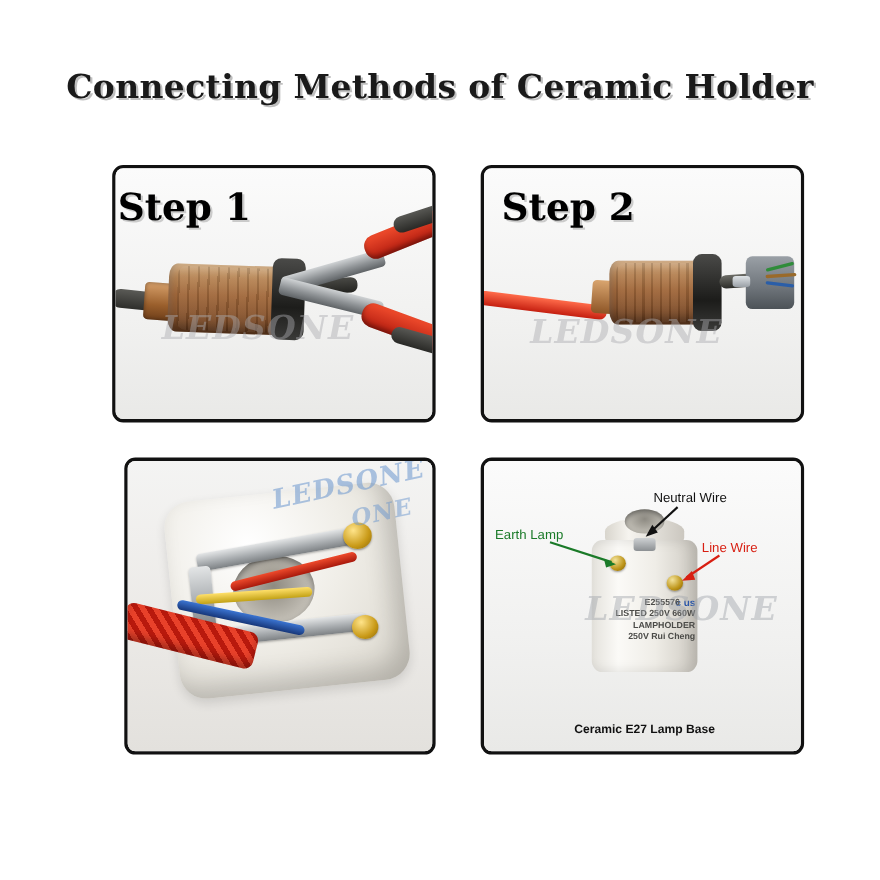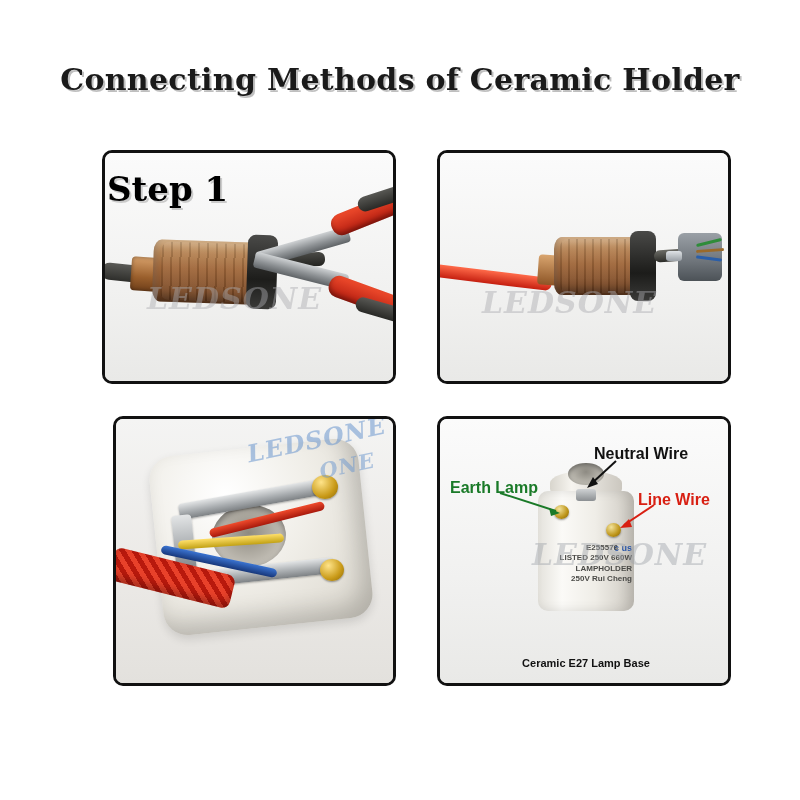--- a/index.html
+++ b/index.html
@@ -296,22 +296,22 @@
     border-radius: 50%;
     background: radial-gradient(circle at 35% 30%, #f3e39b, #bd9418 60%, #7d5c06);
     box-shadow: 0 1px 2px rgba(0,0,0,.4);
   }
   #lg-term-left { left: 114px; top: 86px; width: 15px; height: 14px; }
   #lg-term-right { left: 166px; top: 104px; width: 15px; height: 14px; }
   #lg-screw-top { left: 136px; top: 70px; width: 20px; height: 12px; background: linear-gradient(180deg,#cfd2d4,#8b8f92); border-radius: 3px; position: absolute; }
 
   .lg-label {
     position: absolute;
-    font-size: 16px;
-    font-weight: bold;
+    font-size: 12px;
+    font-weight: normal;
     font-family: "Liberation Sans", sans-serif;
     white-space: nowrap;
     z-index: 20;
   }
   #lg-lbl-earth { left: 10px; top: 60px; color: #1a7a28; }
   #lg-lbl-neutral { left: 154px; top: 26px; color: #111111; }
   #lg-lbl-line { left: 198px; top: 72px; color: #d81f12; }
   #lg-caption {
     position: absolute;
     left: 4px; right: 0; bottom: 14px;
@@ -379,20 +379,21 @@
       <div class="socket-body" id="s2-body-rings"></div>
       <div class="socket-body" id="s2-collar"></div>
       <div class="cable" id="s2-wires"></div>
       <div class="socket-body" id="s2-plug"></div>
       <div class="bare-wire" id="s2-bw1"></div>
       <div class="bare-wire" id="s2-bw2"></div>
       <div class="bare-wire" id="s2-bw3"></div>
       <div class="socket-body" id="s2-plug-pin"></div>
 
       <div class="watermark" id="wm-2">LEDSONE</div>
+      <div class="step-label" id="label-step2">Step 2</div>
     </div>
   </div>
 
   <div class="panel" id="panel-step3">
     <div class="panel-inner">
       <div class="photo-bg bg-grayish"></div>
 
       <div id="s3-ceramic" style="position:absolute"></div>
       <div id="s3-hole" style="position:absolute"></div>
       <div class="s3-bracket" id="s3-br1"></div>

